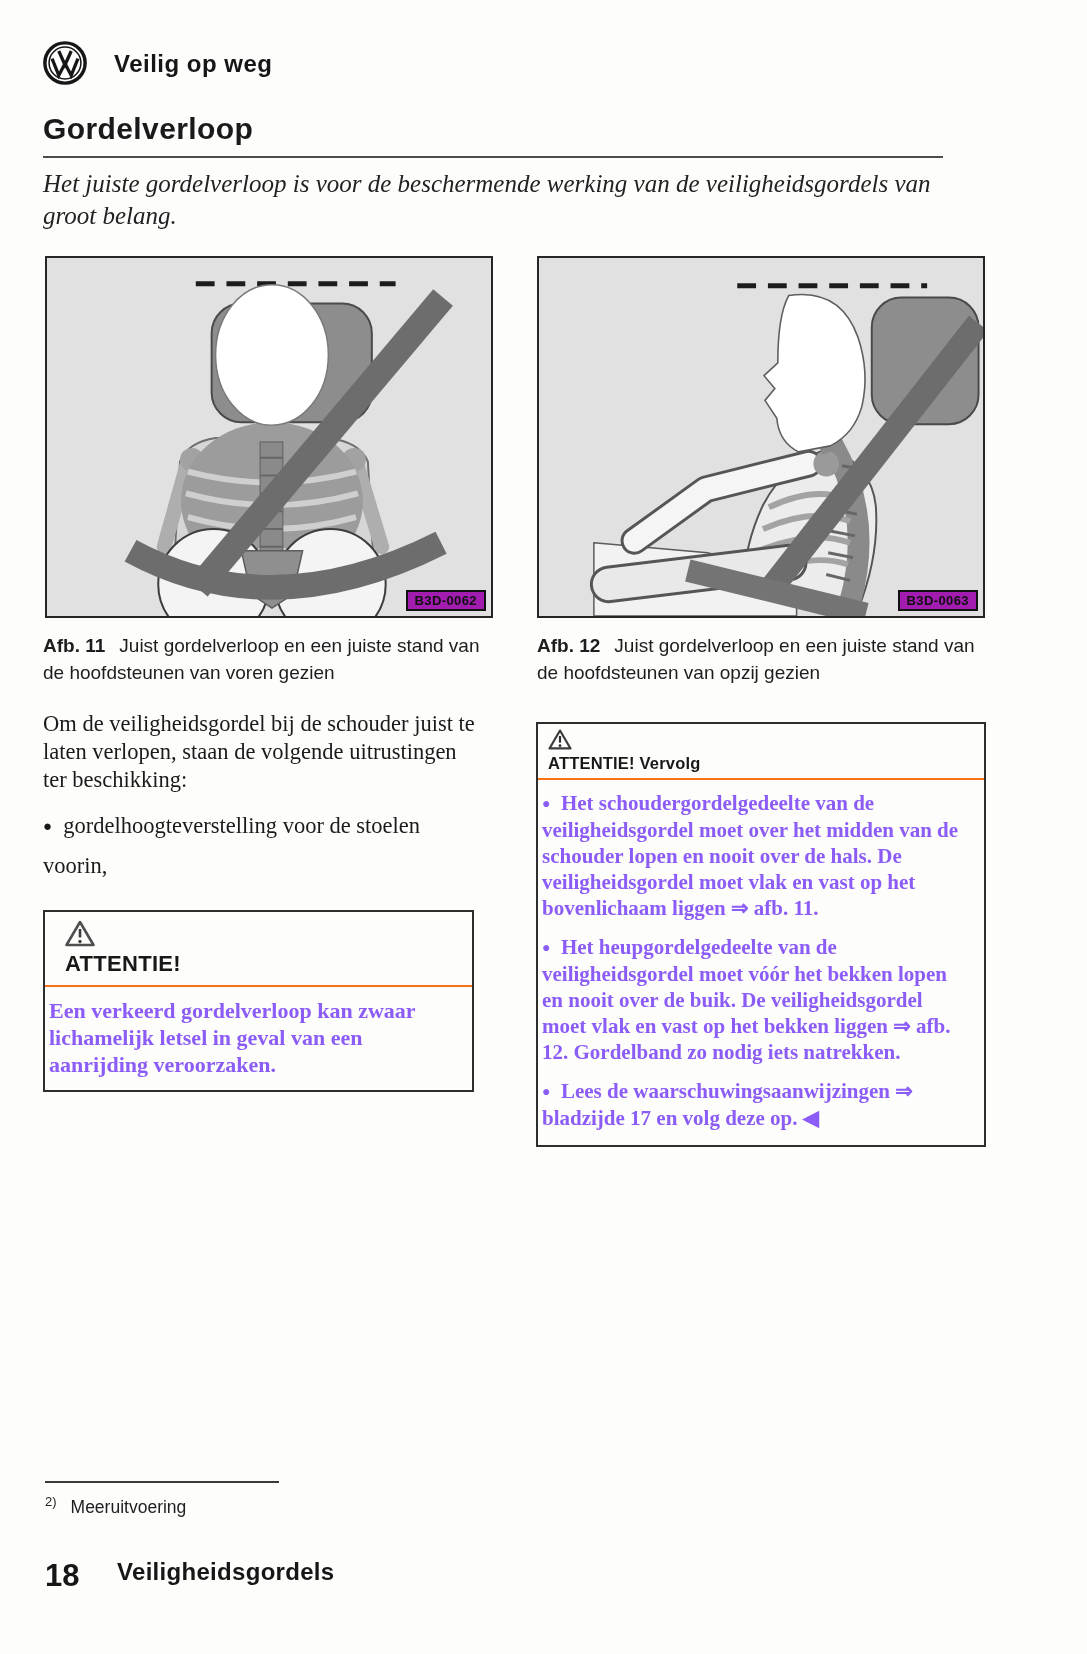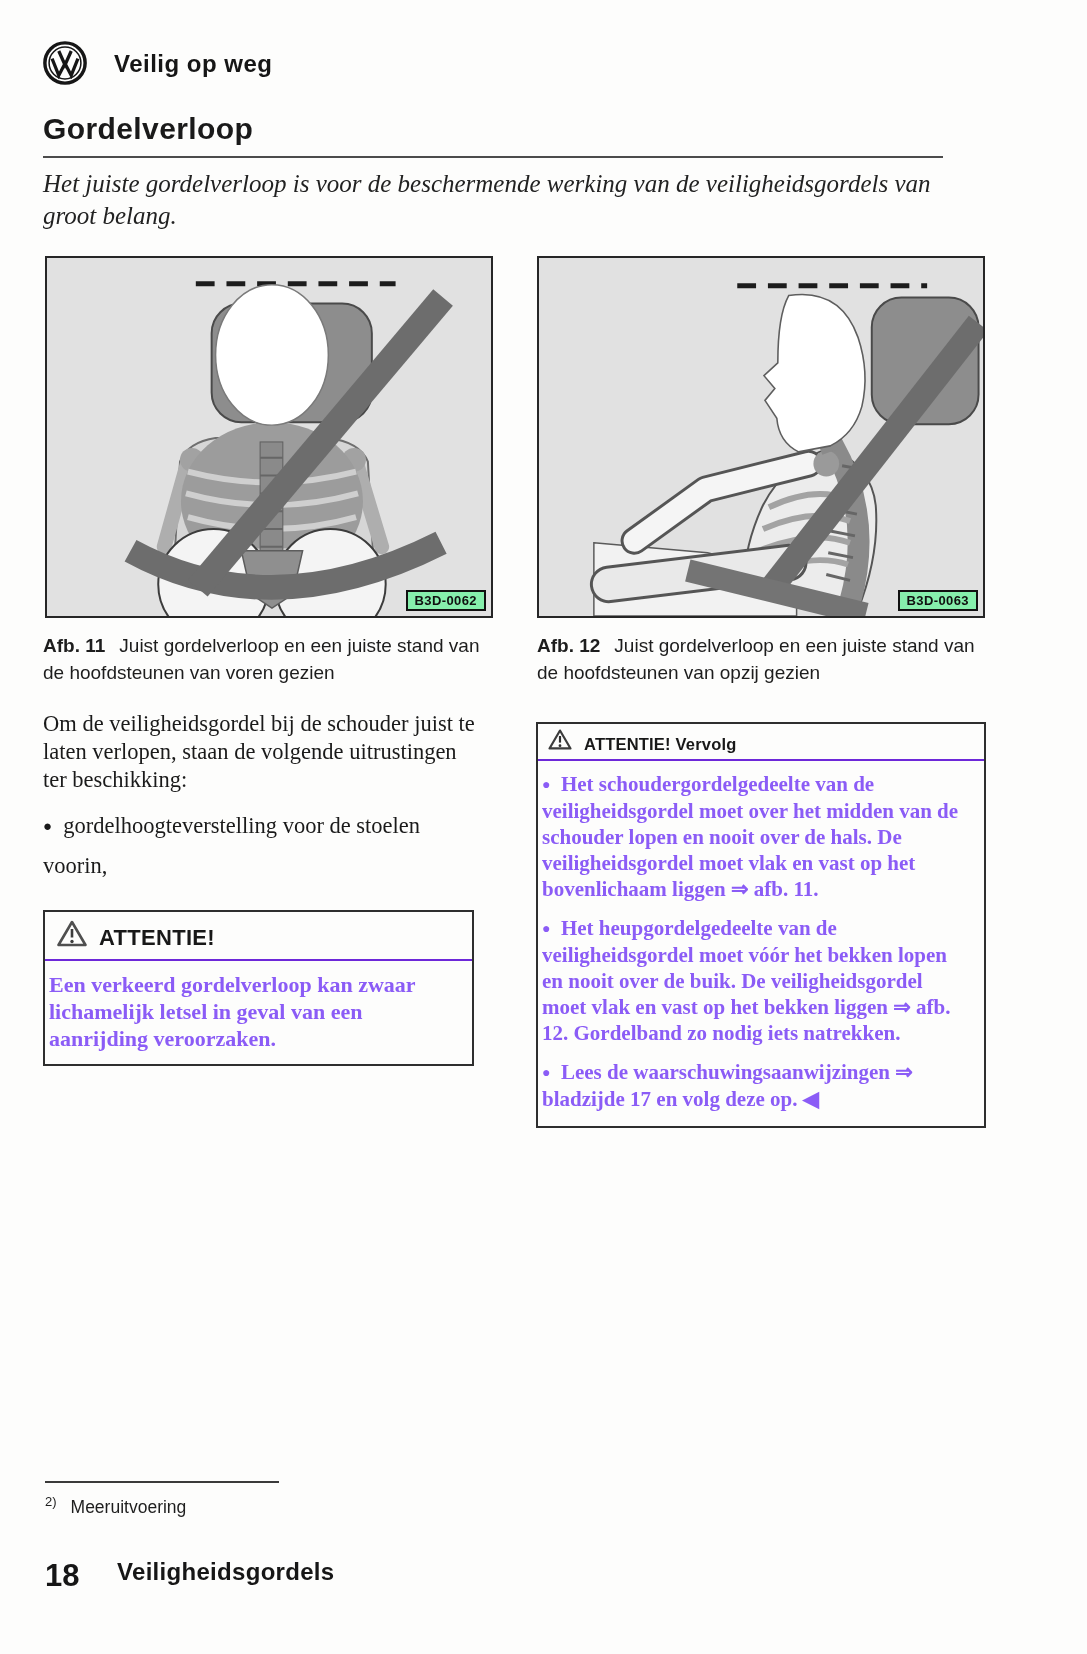--- a/index.html
+++ b/index.html
@@ -19,40 +19,40 @@
   .title{position:absolute;left:43px;top:112px;font-size:30px;font-weight:600;letter-spacing:.4px;color:#1a1a1a;}
   .title-rule{position:absolute;left:43px;top:156px;width:900px;height:2px;background:#4c4c4c;}
   .intro{position:absolute;left:43px;top:168px;width:930px;
     font-family:"Liberation Serif",serif;font-style:italic;font-size:25px;line-height:32px;color:#222;}
   
   .figure{position:absolute;top:256px;width:448px;height:362px;background:#e1e1e1;
     border:2px solid #262626;box-sizing:border-box;}
   .fig-left{left:45px;}
   .fig-right{left:537px;}
   .figure svg{position:absolute;left:0;top:0;width:100%;height:100%;}
-  .fig-label{position:absolute;right:5px;bottom:5px;background:#86efac;border:2px solid #111;
+  .fig-label{position:absolute;right:5px;bottom:5px;background:#a21caf;border:2px solid #111;
     padding:1px 7px;font-size:13px;font-weight:700;letter-spacing:.4px;color:#101010;}
   .caption{position:absolute;top:632px;width:452px;font-size:19px;line-height:27px;color:#1d1d1d;}
   .cap-left{left:43px;}
   .cap-right{left:537px;}
   .cap-label{font-weight:700;margin-right:14px;}
   
   .lpara{position:absolute;left:43px;top:710px;width:442px;
     font-family:"Liberation Serif",serif;font-size:22.5px;line-height:28px;color:#1a1a1a;}
   .bullets-left{position:absolute;left:43px;top:806px;width:442px;
     font-family:"Liberation Serif",serif;font-size:22.5px;line-height:40px;color:#1a1a1a;}
   .bullet{margin:0 0 12px 0;}
   .bullet::before{content:"\25CF\00a0\00a0\00a0";font-size:15px;vertical-align:2px;}
   sup{font-size:.62em;}
   
   .warnbox{position:absolute;border:2px solid #2e2e2e;box-sizing:border-box;background:#fdfdfc;}
   .warnbox-left{left:43px;top:910px;width:431px;}
   .warnbox-right{left:536px;top:722px;width:450px;}
-  .warnhead{display:flex;align-items:flex-end;border-bottom:2px solid #6d28d9;}
-  .warnbox-left .warnhead{padding:8px 12px;}
+  .warnhead{display:flex;align-items:flex-start;border-bottom:2px solid #f97316;flex-direction:column;}
+  .warnbox-left .warnhead{padding:8px 20px;}
   .warnbox-right .warnhead{padding:5px 10px;}
   .warn-title{font-weight:700;color:#181818;}
   .warnbox-left .warn-title{font-size:22px;letter-spacing:.3px;}
   .warnbox-right .warn-title{font-size:16.5px;letter-spacing:.2px;}
   .tri{flex:0 0 auto;margin-right:12px;}
   .warnbody{padding:10px 12px 12px 4px;font-family:"Liberation Serif",serif;font-weight:700;color:#8b5cf6;}
   .warnbox-left .warnbody{font-size:22px;line-height:27px;}
   .warnbox-right .warnbody{font-size:21px;line-height:26px;}
   .wbullet{margin:0 0 13px 0;}
   .wbullet:last-child{margin-bottom:2px;}

